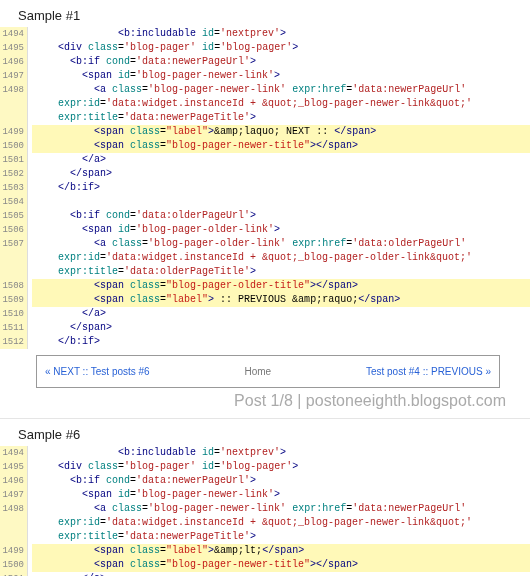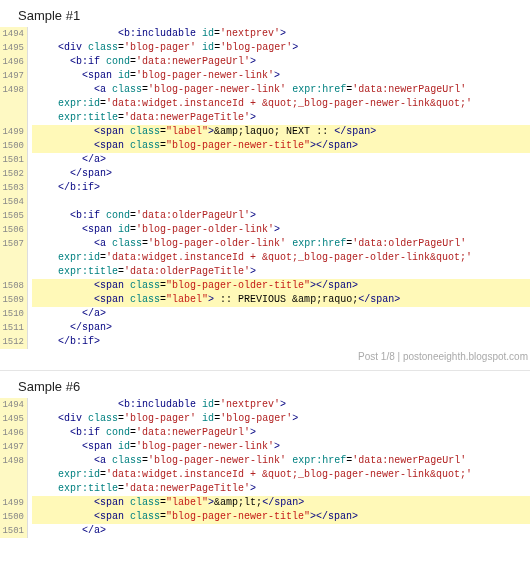--- a/index.html
+++ b/index.html
@@ -9,26 +9,31 @@
 .ln{height:14px}
 .hl{background:#fff9b8;display:block}
 .row{display:block;height:14px;padding-left:2px}
 .t-tag{color:#000080}
 .t-attr{color:#008080}
 .t-val{color:#b22222}
 .t-str{color:#c41a16}
 .preview{border:1px solid #999;margin:6px 30px 2px 36px;padding:10px 8px;display:flex;justify-content:space-between;align-items:center;font-size:10px}
 .preview a{color:#2962d6;text-decoration:none}
 .preview .home{color:#777}
-.caption{text-align:right;color:#aaa;font-size:10px;padding:2px 2px 8px 0}
+.caption{text-align:right;color:#aaa;font-size:16px;padding:2px 24px 8px 0}
 .sep{border-top:1px solid #e5e5e5;margin:0}
 </style>
 </head>
 <body>
 
 <div id="root">
     <div class="sample-label">Sample #1</div>
     <div class="code-block"><div class="gutter"><div class="ln">1494</div><div class="ln">1495</div><div class="ln">1496</div><div class="ln">1497</div><div class="ln">1498</div><div class="ln"></div><div class="ln"></div><div class="ln">1499</div><div class="ln">1500</div><div class="ln">1501</div><div class="ln">1502</div><div class="ln">1503</div><div class="ln">1504</div><div class="ln">1505</div><div class="ln">1506</div><div class="ln">1507</div><div class="ln"></div><div class="ln"></div><div class="ln">1508</div><div class="ln">1509</div><div class="ln">1510</div><div class="ln">1511</div><div class="ln">1512</div></div><div><span class="row">&nbsp;&nbsp;&nbsp;&nbsp;&nbsp;&nbsp;&nbsp;&nbsp;&nbsp;&nbsp;&nbsp;&nbsp;&nbsp;&nbsp;<span class="t-tag">&lt;b:includable</span> <span class="t-attr">id</span>=<span class="t-val">'nextprev'</span><span class="t-tag">&gt;</span></span><span class="row">&nbsp;&nbsp;&nbsp;&nbsp;<span class="t-tag">&lt;div</span> <span class="t-attr">class</span>=<span class="t-val">'blog-pager'</span> <span class="t-attr">id</span>=<span class="t-val">'blog-pager'</span><span class="t-tag">&gt;</span></span><span class="row">&nbsp;&nbsp;&nbsp;&nbsp;&nbsp;&nbsp;<span class="t-tag">&lt;b:if</span> <span class="t-attr">cond</span>=<span class="t-val">'data:newerPageUrl'</span><span class="t-tag">&gt;</span></span><span class="row">&nbsp;&nbsp;&nbsp;&nbsp;&nbsp;&nbsp;&nbsp;&nbsp;<span class="t-tag">&lt;span</span> <span class="t-attr">id</span>=<span class="t-val">'blog-pager-newer-link'</span><span class="t-tag">&gt;</span></span><span class="row">&nbsp;&nbsp;&nbsp;&nbsp;&nbsp;&nbsp;&nbsp;&nbsp;&nbsp;&nbsp;<span class="t-tag">&lt;a</span> <span class="t-attr">class</span>=<span class="t-val">'blog-pager-newer-link'</span> <span class="t-attr">expr:href</span>=<span class="t-val">'data:newerPageUrl'</span></span><span class="row">&nbsp;&nbsp;&nbsp;&nbsp;<span class="t-attr">expr:id</span>=<span class="t-val">'data:widget.instanceId + &amp;quot;_blog-pager-newer-link&amp;quot;'</span></span><span class="row">&nbsp;&nbsp;&nbsp;&nbsp;<span class="t-attr">expr:title</span>=<span class="t-val">'data:newerPageTitle'</span><span class="t-tag">&gt;</span></span><span class="row hl">&nbsp;&nbsp;&nbsp;&nbsp;&nbsp;&nbsp;&nbsp;&nbsp;&nbsp;&nbsp;<span class="t-tag">&lt;span</span> <span class="t-attr">class</span>=<span class="t-str">"label"</span><span class="t-tag">&gt;</span>&amp;amp;laquo; NEXT :: <span class="t-tag">&lt;/span&gt;</span></span><span class="row hl">&nbsp;&nbsp;&nbsp;&nbsp;&nbsp;&nbsp;&nbsp;&nbsp;&nbsp;&nbsp;<span class="t-tag">&lt;span</span> <span class="t-attr">class</span>=<span class="t-str">"blog-pager-newer-title"</span><span class="t-tag">&gt;&lt;/span&gt;</span></span><span class="row">&nbsp;&nbsp;&nbsp;&nbsp;&nbsp;&nbsp;&nbsp;&nbsp;<span class="t-tag">&lt;/a&gt;</span></span><span class="row">&nbsp;&nbsp;&nbsp;&nbsp;&nbsp;&nbsp;<span class="t-tag">&lt;/span&gt;</span></span><span class="row">&nbsp;&nbsp;&nbsp;&nbsp;<span class="t-tag">&lt;/b:if&gt;</span></span><span class="row"></span><span class="row">&nbsp;&nbsp;&nbsp;&nbsp;&nbsp;&nbsp;<span class="t-tag">&lt;b:if</span> <span class="t-attr">cond</span>=<span class="t-val">'data:olderPageUrl'</span><span class="t-tag">&gt;</span></span><span class="row">&nbsp;&nbsp;&nbsp;&nbsp;&nbsp;&nbsp;&nbsp;&nbsp;<span class="t-tag">&lt;span</span> <span class="t-attr">id</span>=<span class="t-val">'blog-pager-older-link'</span><span class="t-tag">&gt;</span></span><span class="row">&nbsp;&nbsp;&nbsp;&nbsp;&nbsp;&nbsp;&nbsp;&nbsp;&nbsp;&nbsp;<span class="t-tag">&lt;a</span> <span class="t-attr">class</span>=<span class="t-val">'blog-pager-older-link'</span> <span class="t-attr">expr:href</span>=<span class="t-val">'data:olderPageUrl'</span></span><span class="row">&nbsp;&nbsp;&nbsp;&nbsp;<span class="t-attr">expr:id</span>=<span class="t-val">'data:widget.instanceId + &amp;quot;_blog-pager-older-link&amp;quot;'</span></span><span class="row">&nbsp;&nbsp;&nbsp;&nbsp;<span class="t-attr">expr:title</span>=<span class="t-val">'data:olderPageTitle'</span><span class="t-tag">&gt;</span></span><span class="row hl">&nbsp;&nbsp;&nbsp;&nbsp;&nbsp;&nbsp;&nbsp;&nbsp;&nbsp;&nbsp;<span class="t-tag">&lt;span</span> <span class="t-attr">class</span>=<span class="t-str">"blog-pager-older-title"</span><span class="t-tag">&gt;&lt;/span&gt;</span></span><span class="row hl">&nbsp;&nbsp;&nbsp;&nbsp;&nbsp;&nbsp;&nbsp;&nbsp;&nbsp;&nbsp;<span class="t-tag">&lt;span</span> <span class="t-attr">class</span>=<span class="t-str">"label"</span><span class="t-tag">&gt;</span> :: PREVIOUS &amp;amp;raquo;<span class="t-tag">&lt;/span&gt;</span></span><span class="row">&nbsp;&nbsp;&nbsp;&nbsp;&nbsp;&nbsp;&nbsp;&nbsp;<span class="t-tag">&lt;/a&gt;</span></span><span class="row">&nbsp;&nbsp;&nbsp;&nbsp;&nbsp;&nbsp;<span class="t-tag">&lt;/span&gt;</span></span><span class="row">&nbsp;&nbsp;&nbsp;&nbsp;<span class="t-tag">&lt;/b:if&gt;</span></span></div></div>
+    <div class="preview">
+      <a href="#">« NEXT :: Test posts #6</a>
+      <span class="home">Home</span>
+      <a href="#">Test post #4 :: PREVIOUS »</a>
+    </div>
     <div class="caption">Post 1/8 | postoneeighth.blogspot.com</div>
     <div class="sep"></div>
     <div class="sample-label">Sample #6</div>
     <div class="code-block"><div class="gutter"><div class="ln">1494</div><div class="ln">1495</div><div class="ln">1496</div><div class="ln">1497</div><div class="ln">1498</div><div class="ln"></div><div class="ln"></div><div class="ln">1499</div><div class="ln">1500</div><div class="ln">1501</div></div><div><span class="row">&nbsp;&nbsp;&nbsp;&nbsp;&nbsp;&nbsp;&nbsp;&nbsp;&nbsp;&nbsp;&nbsp;&nbsp;&nbsp;&nbsp;<span class="t-tag">&lt;b:includable</span> <span class="t-attr">id</span>=<span class="t-val">'nextprev'</span><span class="t-tag">&gt;</span></span><span class="row">&nbsp;&nbsp;&nbsp;&nbsp;<span class="t-tag">&lt;div</span> <span class="t-attr">class</span>=<span class="t-val">'blog-pager'</span> <span class="t-attr">id</span>=<span class="t-val">'blog-pager'</span><span class="t-tag">&gt;</span></span><span class="row">&nbsp;&nbsp;&nbsp;&nbsp;&nbsp;&nbsp;<span class="t-tag">&lt;b:if</span> <span class="t-attr">cond</span>=<span class="t-val">'data:newerPageUrl'</span><span class="t-tag">&gt;</span></span><span class="row">&nbsp;&nbsp;&nbsp;&nbsp;&nbsp;&nbsp;&nbsp;&nbsp;<span class="t-tag">&lt;span</span> <span class="t-attr">id</span>=<span class="t-val">'blog-pager-newer-link'</span><span class="t-tag">&gt;</span></span><span class="row">&nbsp;&nbsp;&nbsp;&nbsp;&nbsp;&nbsp;&nbsp;&nbsp;&nbsp;&nbsp;<span class="t-tag">&lt;a</span> <span class="t-attr">class</span>=<span class="t-val">'blog-pager-newer-link'</span> <span class="t-attr">expr:href</span>=<span class="t-val">'data:newerPageUrl'</span></span><span class="row">&nbsp;&nbsp;&nbsp;&nbsp;<span class="t-attr">expr:id</span>=<span class="t-val">'data:widget.instanceId + &amp;quot;_blog-pager-newer-link&amp;quot;'</span></span><span class="row">&nbsp;&nbsp;&nbsp;&nbsp;<span class="t-attr">expr:title</span>=<span class="t-val">'data:newerPageTitle'</span><span class="t-tag">&gt;</span></span><span class="row hl">&nbsp;&nbsp;&nbsp;&nbsp;&nbsp;&nbsp;&nbsp;&nbsp;&nbsp;&nbsp;<span class="t-tag">&lt;span</span> <span class="t-attr">class</span>=<span class="t-str">"label"</span><span class="t-tag">&gt;</span>&amp;amp;lt;<span class="t-tag">&lt;/span&gt;</span></span><span class="row hl">&nbsp;&nbsp;&nbsp;&nbsp;&nbsp;&nbsp;&nbsp;&nbsp;&nbsp;&nbsp;<span class="t-tag">&lt;span</span> <span class="t-attr">class</span>=<span class="t-str">"blog-pager-newer-title"</span><span class="t-tag">&gt;&lt;/span&gt;</span></span><span class="row">&nbsp;&nbsp;&nbsp;&nbsp;&nbsp;&nbsp;&nbsp;&nbsp;<span class="t-tag">&lt;/a&gt;</span></span></div></div>
   </div>
 
 </body></html>

